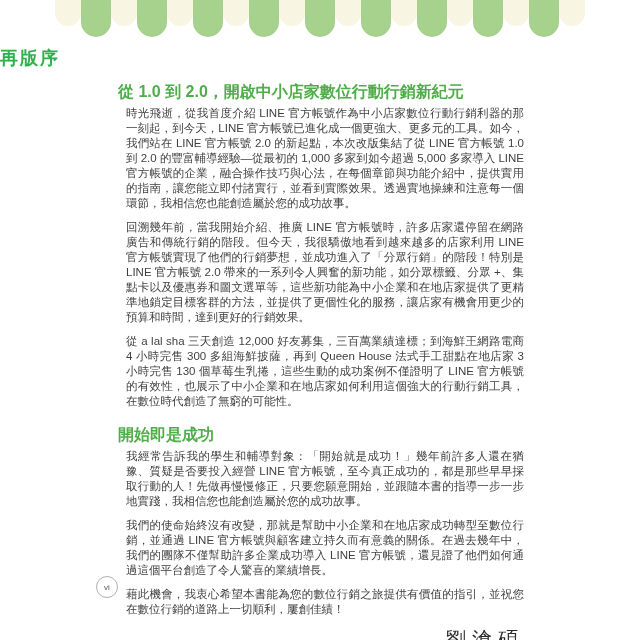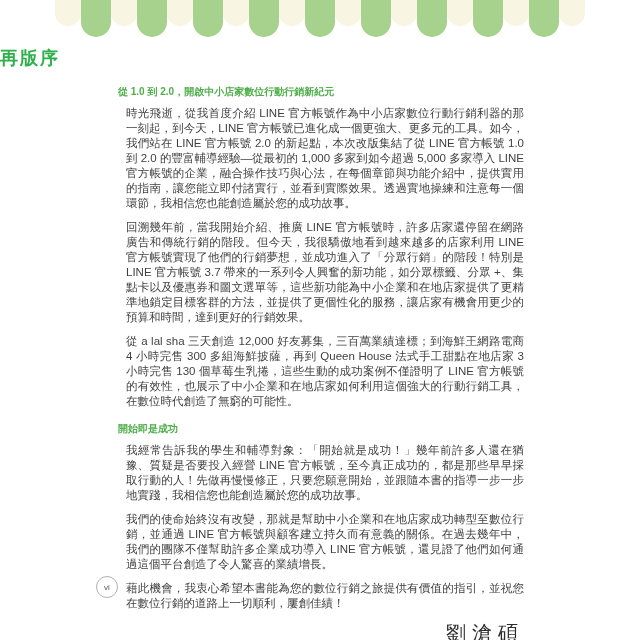--- a/index.html
+++ b/index.html
@@ -45,28 +45,28 @@
   }
 
   
   .content {
     position: absolute;
     top: 84px;
     left: 118px;
     width: 406px;
   }
   .section-heading {
-    font-size: 10px;
+    font-size: 16px;
     font-weight: bold;
     color: #4fae4a;
     margin: 0 0 6px 0;
     line-height: 16px;
   }
   .section-heading.second {
-    margin-top: 12px;
+    margin-top: 18px;
   }
   .para {
     font-size: 11.5px;
     color: #3f3f3f;
     line-height: 15px;
     margin: 0 0 9px 8px;
     text-align: justify;
     text-justify: inter-ideograph;
   }
 
@@ -117,21 +117,21 @@
   <div class="stripe-cream"></div>
   <div class="stripe-green"></div>
   <div class="stripe-cream"></div>
 </div>
 
 <h1 class="page-title">再版序</h1>
 
 <div class="content">
   <h2 class="section-heading">從 1.0 到 2.0，開啟中小店家數位行動行銷新紀元</h2>
   <p class="para">時光飛逝，從我首度介紹 LINE 官方帳號作為中小店家數位行動行銷利器的那一刻起，到今天，LINE 官方帳號已進化成一個更強大、更多元的工具。如今，我們站在 LINE 官方帳號 2.0 的新起點，本次改版集結了從 LINE 官方帳號 1.0 到 2.0 的豐富輔導經驗—從最初的 1,000 多家到如今超過 5,000 多家導入 LINE 官方帳號的企業，融合操作技巧與心法，在每個章節與功能介紹中，提供實用的指南，讓您能立即付諸實行，並看到實際效果。透過實地操練和注意每一個環節，我相信您也能創造屬於您的成功故事。</p>
-  <p class="para">回溯幾年前，當我開始介紹、推廣 LINE 官方帳號時，許多店家還停留在網路廣告和傳統行銷的階段。但今天，我很驕傲地看到越來越多的店家利用 LINE 官方帳號實現了他們的行銷夢想，並成功進入了「分眾行銷」的階段！特別是 LINE 官方帳號 3.7 帶來的一系列令人興奮的新功能，如分眾標籤、分眾 +、集點卡以及優惠券和圖文選單等，這些新功能為中小企業和在地店家提供了更精準地鎖定目標客群的方法，並提供了更個性化的服務，讓店家有機會用更少的預算和時間，達到更好的行銷效果。</p>
+  <p class="para">回溯幾年前，當我開始介紹、推廣 LINE 官方帳號時，許多店家還停留在網路廣告和傳統行銷的階段。但今天，我很驕傲地看到越來越多的店家利用 LINE 官方帳號實現了他們的行銷夢想，並成功進入了「分眾行銷」的階段！特別是 LINE 官方帳號 2.0 帶來的一系列令人興奮的新功能，如分眾標籤、分眾 +、集點卡以及優惠券和圖文選單等，這些新功能為中小企業和在地店家提供了更精準地鎖定目標客群的方法，並提供了更個性化的服務，讓店家有機會用更少的預算和時間，達到更好的行銷效果。</p>
   <p class="para">從 a lal sha 三天創造 12,000 好友募集，三百萬業績達標；到海鮮王網路電商 4 小時完售 300 多組海鮮披薩，再到 Queen House 法式手工甜點在地店家 3 小時完售 130 個草莓生乳捲，這些生動的成功案例不僅證明了 LINE 官方帳號的有效性，也展示了中小企業和在地店家如何利用這個強大的行動行銷工具，在數位時代創造了無窮的可能性。</p>
 
   <h2 class="section-heading second">開始即是成功</h2>
   <p class="para">我經常告訴我的學生和輔導對象：「開始就是成功！」幾年前許多人還在猶豫、質疑是否要投入經營 LINE 官方帳號，至今真正成功的，都是那些早早採取行動的人！先做再慢慢修正，只要您願意開始，並跟隨本書的指導一步一步地實踐，我相信您也能創造屬於您的成功故事。</p>
   <p class="para">我們的使命始終沒有改變，那就是幫助中小企業和在地店家成功轉型至數位行銷，並通過 LINE 官方帳號與顧客建立持久而有意義的關係。在過去幾年中，我們的團隊不僅幫助許多企業成功導入 LINE 官方帳號，還見證了他們如何通過這個平台創造了令人驚喜的業績增長。</p>
   <p class="para">藉此機會，我衷心希望本書能為您的數位行銷之旅提供有價值的指引，並祝您在數位行銷的道路上一切順利，屢創佳績！</p>
 
   <div class="signature">劉滄碩</div>
 </div>
 

